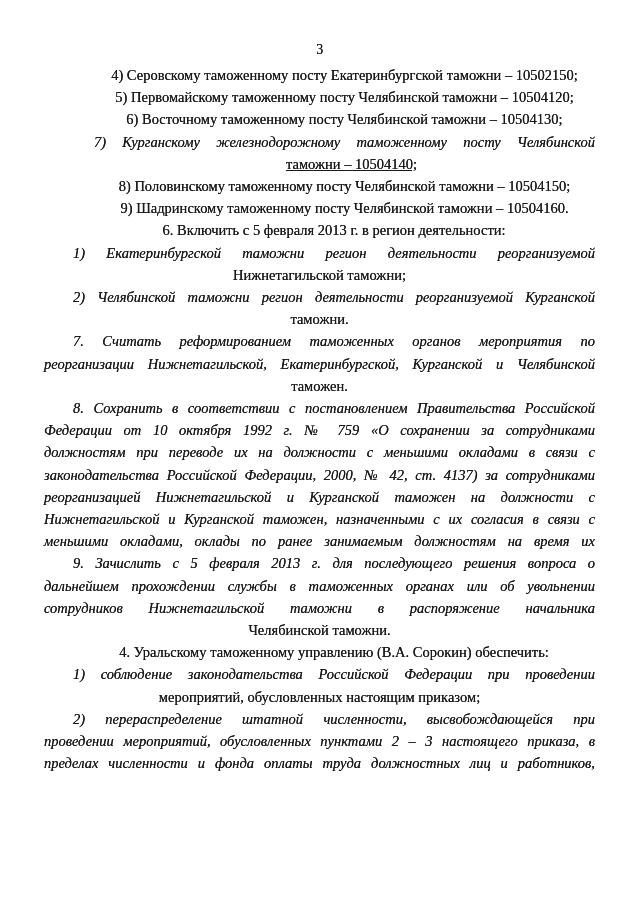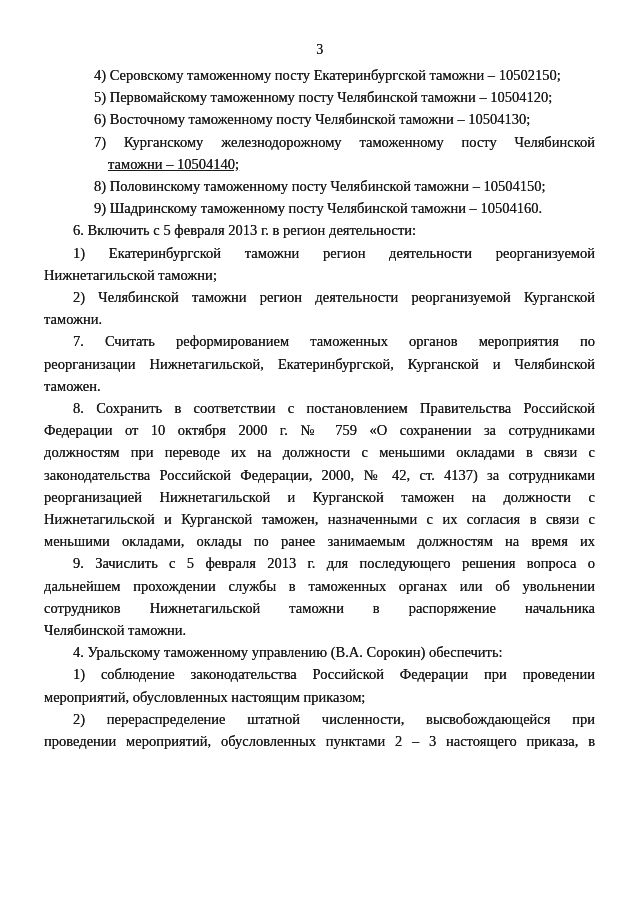--- a/index.html
+++ b/index.html
@@ -30,31 +30,32 @@
     position: absolute;
     left: 44px;
     top: 64px;
     width: 551px;
     font-size: 14.5px;
     line-height: 22.2px;
     text-shadow: 0 0 0.5px currentColor;
   }
   .line {
     white-space: normal;
-    text-align: left;
+    text-align: center;
   }
   
   .line.para { padding-left: 29px; }  
   .line.item { padding-left: 50px; }  
   .line.wrap { padding-left: 64px; text-decoration: underline; }  
   .line.none { padding-left: 0; }
   
   .line.just {
     text-align: justify;
     text-align-last: justify;
+    font-style: italic;
   }
 </style>
 </head>
 <body>
 
 <div class="page">
   <div class="page-number">3</div>
   <div class="text-block" id="text-block">
       <div class="line item">4)  Серовскому таможенному посту Екатеринбургской таможни – 10502150;</div>
       <div class="line item">5)  Первомайскому таможенному посту Челябинской таможни – 10504120;</div>
@@ -65,29 +66,30 @@
       <div class="line item">9) Шадринскому таможенному посту Челябинской таможни – 10504160.</div>
       <div class="line para">6. Включить с 5 февраля 2013 г. в регион деятельности:</div>
       <div class="line para just">1) Екатеринбургской таможни регион деятельности реорганизуемой</div>
       <div class="line none">Нижнетагильской таможни;</div>
       <div class="line para just">2) Челябинской таможни регион деятельности реорганизуемой Курганской</div>
       <div class="line none">таможни.</div>
       <div class="line para just">7. Считать реформированием таможенных органов мероприятия по</div>
       <div class="line none just">реорганизации Нижнетагильской, Екатеринбургской, Курганской и Челябинской</div>
       <div class="line none">таможен.</div>
       <div class="line para just">8. Сохранить в соответствии с постановлением Правительства Российской</div>
-      <div class="line none just">Федерации от 10 октября 2000 г. № 759 «О сохранении за сотрудниками</div>
+      <div class="line none just">Федерации от 10 октября 1992 г. № 759 «О сохранении за сотрудниками</div>
       <div class="line none just">должностям при переводе их на должности с меньшими окладами в связи с</div>
       <div class="line none just">законодательства Российской Федерации, 2000, № 42, ст. 4137) за сотрудниками</div>
       <div class="line none just">реорганизацией Нижнетагильской и Курганской таможен на должности с</div>
       <div class="line none just">Нижнетагильской и Курганской таможен, назначенными с их согласия в связи с</div>
       <div class="line none just">меньшими окладами, оклады по ранее занимаемым должностям на время их</div>
       <div class="line para just">9. Зачислить с 5 февраля 2013 г. для последующего решения вопроса о</div>
       <div class="line none just">дальнейшем прохождении службы в таможенных органах или об увольнении</div>
       <div class="line none just">сотрудников Нижнетагильской таможни в распоряжение начальника</div>
       <div class="line none">Челябинской таможни.</div>
       <div class="line para">4. Уральскому таможенному управлению (В.А. Сорокин) обеспечить:</div>
       <div class="line para just">1) соблюдение законодательства Российской Федерации при проведении</div>
       <div class="line none">мероприятий, обусловленных настоящим приказом;</div>
       <div class="line para just">2) перераспределение штатной численности, высвобождающейся при</div>
       <div class="line none just">проведении мероприятий, обусловленных пунктами 2 – 3 настоящего приказа, в</div>
+      <div class="line none just">пределах численности и фонда оплаты труда должностных лиц и работников,</div>
     </div>
 </div>
 
 </body></html>

